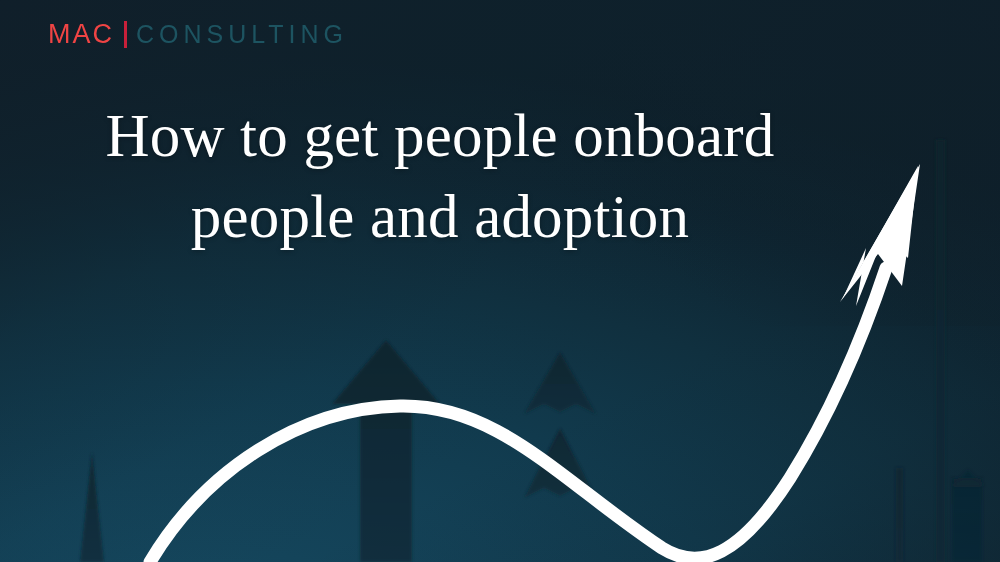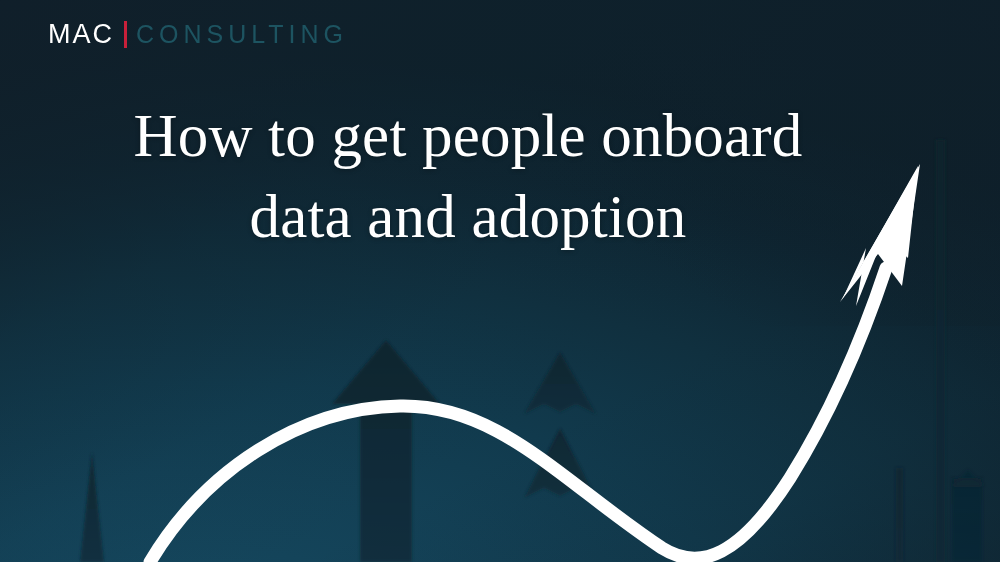--- a/index.html
+++ b/index.html
@@ -62,21 +62,21 @@
     display: flex;
     align-items: center;
     height: 30px;
     z-index: 30;
   }
   .logo-mac {
     font-family: "Liberation Sans", sans-serif;
     font-size: 27px;
     font-weight: 400;
     letter-spacing: 2.0px;
-    color: #ffffff;
+    color: #ef4444;
     line-height: 1;
   }
   .logo-bar {
     width: 3px;
     height: 27px;
     background: #c8203a;
     margin: 0 9px 0 10px;
     border-radius: 0;
   }
   .logo-consulting {
@@ -89,21 +89,20 @@
   }
 
   
   .title-block {
     position: absolute;
     left: 0;
     top: 96px;
     width: 880px;
     text-align: center;
     z-index: 25;
-    padding-left: 28px;
   }
   .title-line {
     font-family: "Liberation Serif", "DejaVu Serif", serif;
     font-size: 61px;
     font-weight: 400;
     color: #ffffff;
     line-height: 1.32;
     letter-spacing: 0.2px;
     white-space: nowrap;
     text-shadow: 0 1px 5px rgba(0,0,0,0.30);
@@ -170,16 +169,16 @@
   </svg>
 
   <div class="logo">
     <span class="logo-mac">MAC</span>
     <span class="logo-bar"></span>
     <span class="logo-consulting">CONSULTING</span>
   </div>
 
   <div class="title-block">
     <div class="title-line">How to get people onboard</div>
-    <div class="title-line">data and adoption</div>
+    <div class="title-line">people and adoption</div>
   </div>
 
 </div>
 
 </body></html>

